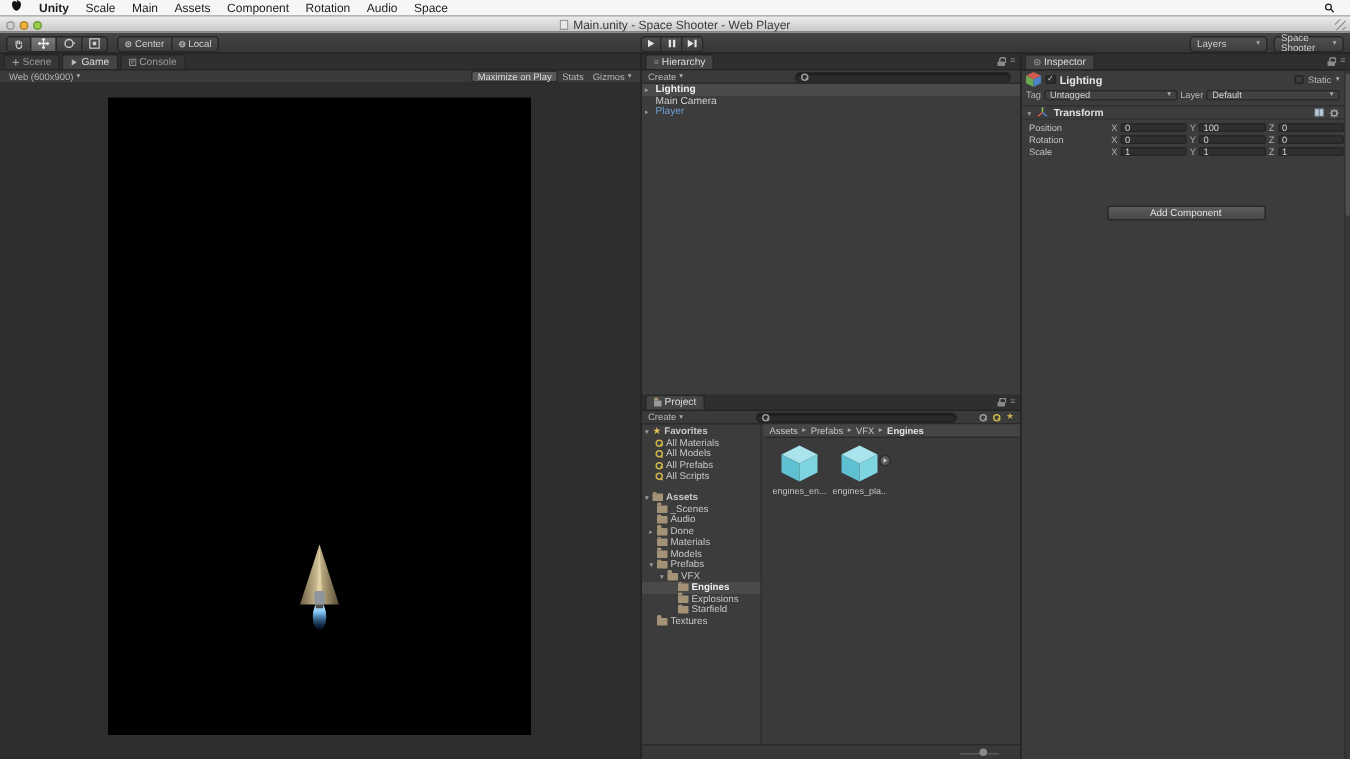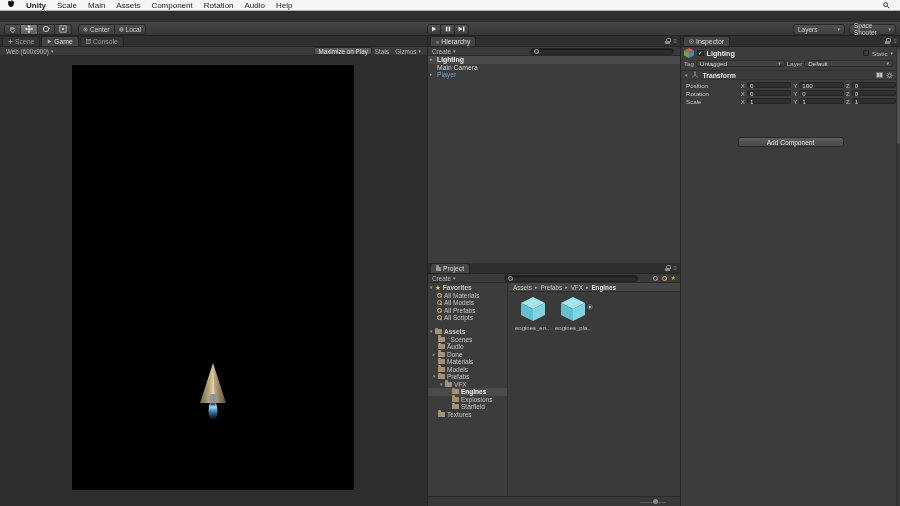--- a/index.html
+++ b/index.html
@@ -134,29 +134,41 @@
           <path d="M5.2 2.4c0-1 .9-2 1.9-2 0 1-.9 2-1.9 2Z" fill="#111"></path>
         </svg>
     </span>
     <span class="mitem app">Unity</span>
     <span class="mitem">Scale</span>
     <span class="mitem">Main</span>
     <span class="mitem">Assets</span>
     <span class="mitem">Component</span>
     <span class="mitem">Rotation</span>
     <span class="mitem">Audio</span>
-    <span class="mitem">Help</span>
+    <span class="mitem">Space</span>
     <span id="mb-search">
       <svg width="7" height="7" viewBox="0 0 8 8">
           <circle cx="3" cy="3" r="2.2" fill="none" stroke="#222" stroke-width="1"></circle>
           <line x1="4.8" y1="4.8" x2="7" y2="7" stroke="#222" stroke-width="1"></line>
         </svg>
     </span>
   </div>
 
+  <div id="titlebar" class="abs">
+    <span class="tl" style="left:4px;background:#cfcfcf;"></span>
+    <span class="tl" style="left:13px;background:#f0b03c;"></span>
+    <span class="tl" style="left:22px;background:#9ccf4e;"></span>
+    <span id="title-text">
+      <svg width="6" height="7" viewBox="0 0 6 7">
+          <rect x="0.5" y="0.5" width="5" height="6" fill="#e8e8e8" stroke="#8a8a8a" stroke-width="0.7"></rect>
+        </svg>
+      <span>Main.unity - Space Shooter - Web Player</span>
+    </span>
+    <span id="win-grip"></span>
+  </div>
 
   <div id="toolbar" class="abs">
     <div class="tgroup" style="left:4px;">
       <span class="tbtn">
         <svg width="7" height="7" viewBox="0 0 8 8">
             <path d="M2 4V1.6M3.3 4V1M4.6 4V1.3M5.9 4V2M2 4c0 2 .8 3.2 2.2 3.2S6.2 6 6.2 4.6" fill="none" stroke="#cfcfcf" stroke-width="0.9"></path>
           </svg>
       </span>
       <span class="tbtn active">
         <svg width="8" height="8" viewBox="0 0 9 9">

